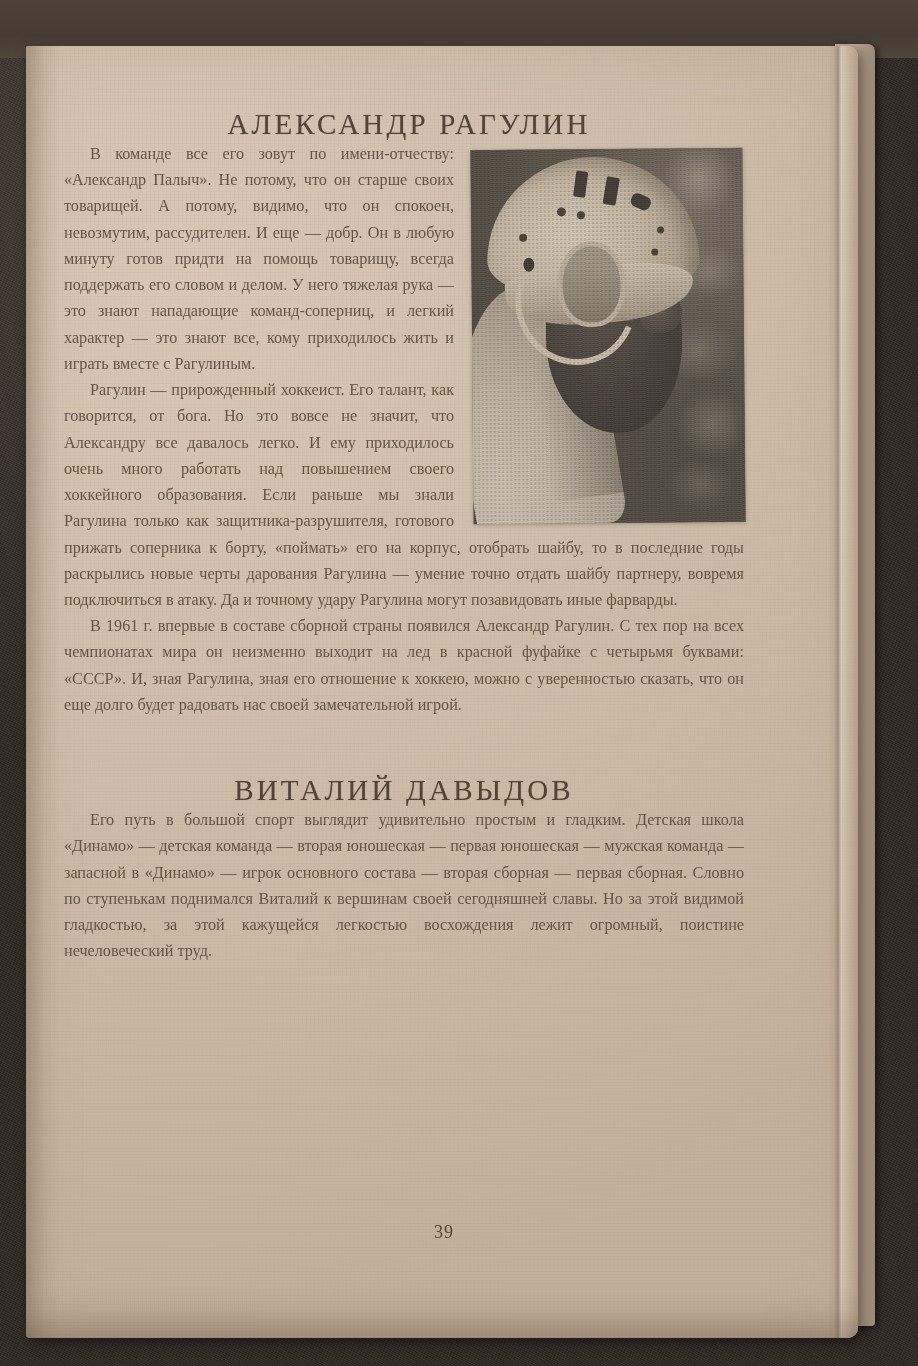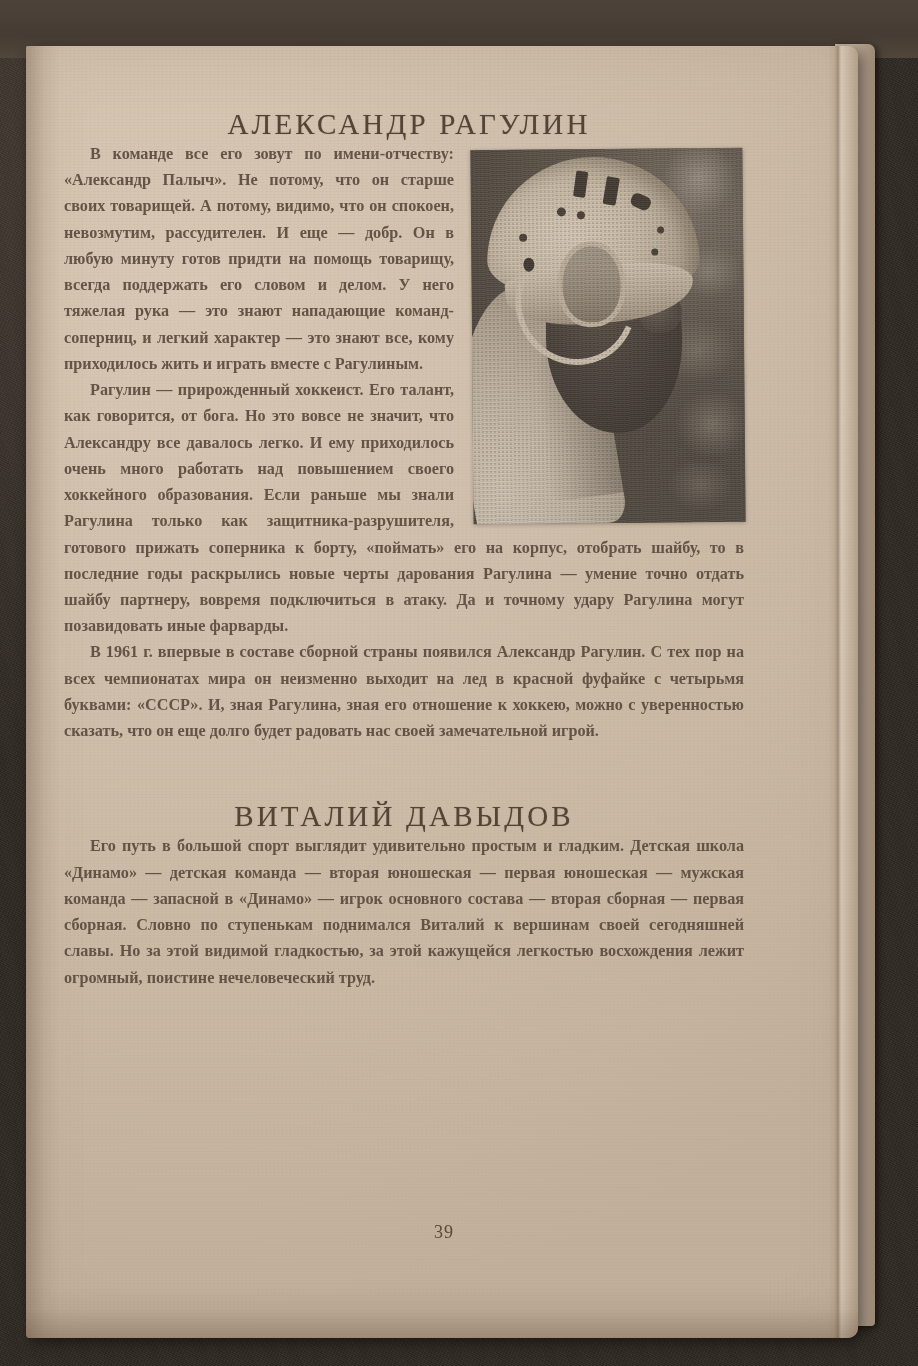--- a/index.html
+++ b/index.html
@@ -133,21 +133,21 @@
     text-shadow: 0 0 1px rgba(83,68,54,0.35);
   }
   .title-ragulin { padding-left: 10px; }
 
   .article {
     font-size: 16.2px;
     line-height: 1.62;
     text-align: justify;
     color: #5c4c3e;
   }
-  .article p { margin: 0; font-weight: bold; }
+  .article p { margin: 0; }
 
   
   .photo-float {
     float: right;
     width: 272px;
     height: 374px;
     margin: 8px 0 10px 18px;
     position: relative;
   }
 

